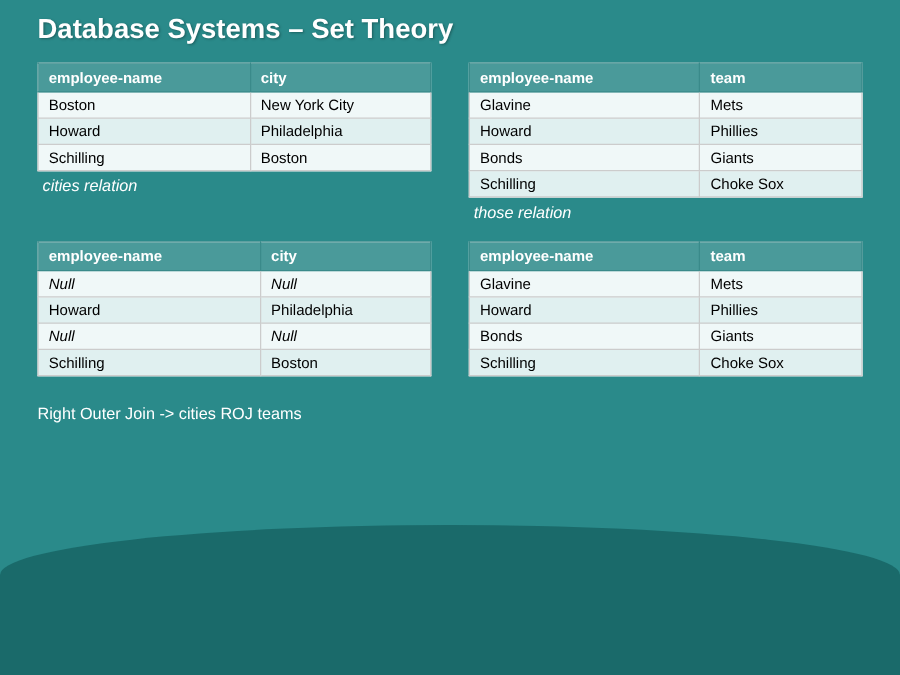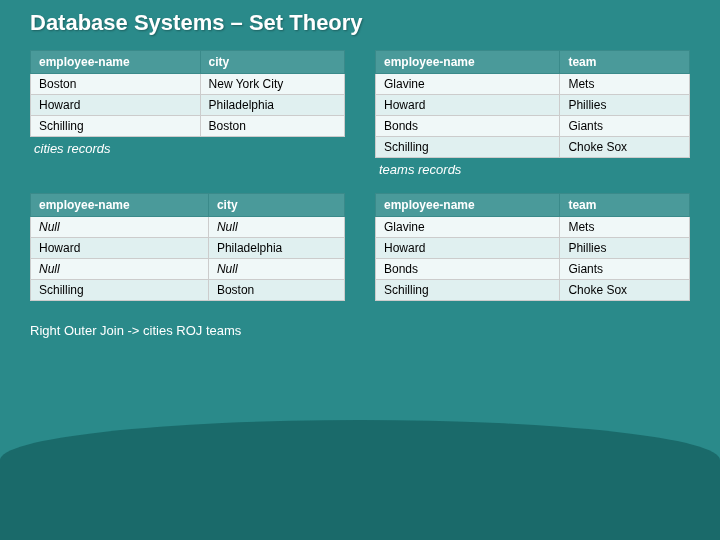--- a/index.html
+++ b/index.html
@@ -134,21 +134,21 @@
             <tr>
               <td>Howard</td>
               <td>Philadelphia</td>
             </tr>
             <tr>
               <td>Schilling</td>
               <td>Boston</td>
             </tr>
           </tbody>
       </table>
-      <div class="relation-label">cities records</div>
+      <div class="relation-label">cities relation</div>
     </div>
 
     <div class="table-section">
       <table class="relation-table">
         <thead>
           <tr>
             <th>employee-name</th>
             <th>team</th>
           </tr>
         </thead>
@@ -164,21 +164,21 @@
             <tr>
               <td>Bonds</td>
               <td>Giants</td>
             </tr>
             <tr>
               <td>Schilling</td>
               <td>Choke Sox</td>
             </tr>
           </tbody>
       </table>
-      <div class="relation-label">teams records</div>
+      <div class="relation-label">those relation</div>
     </div>
 
   </div>
 
   <div class="bottom-tables-row">
 
     <div class="table-section">
       <table class="relation-table">
         <thead>
           <tr>

